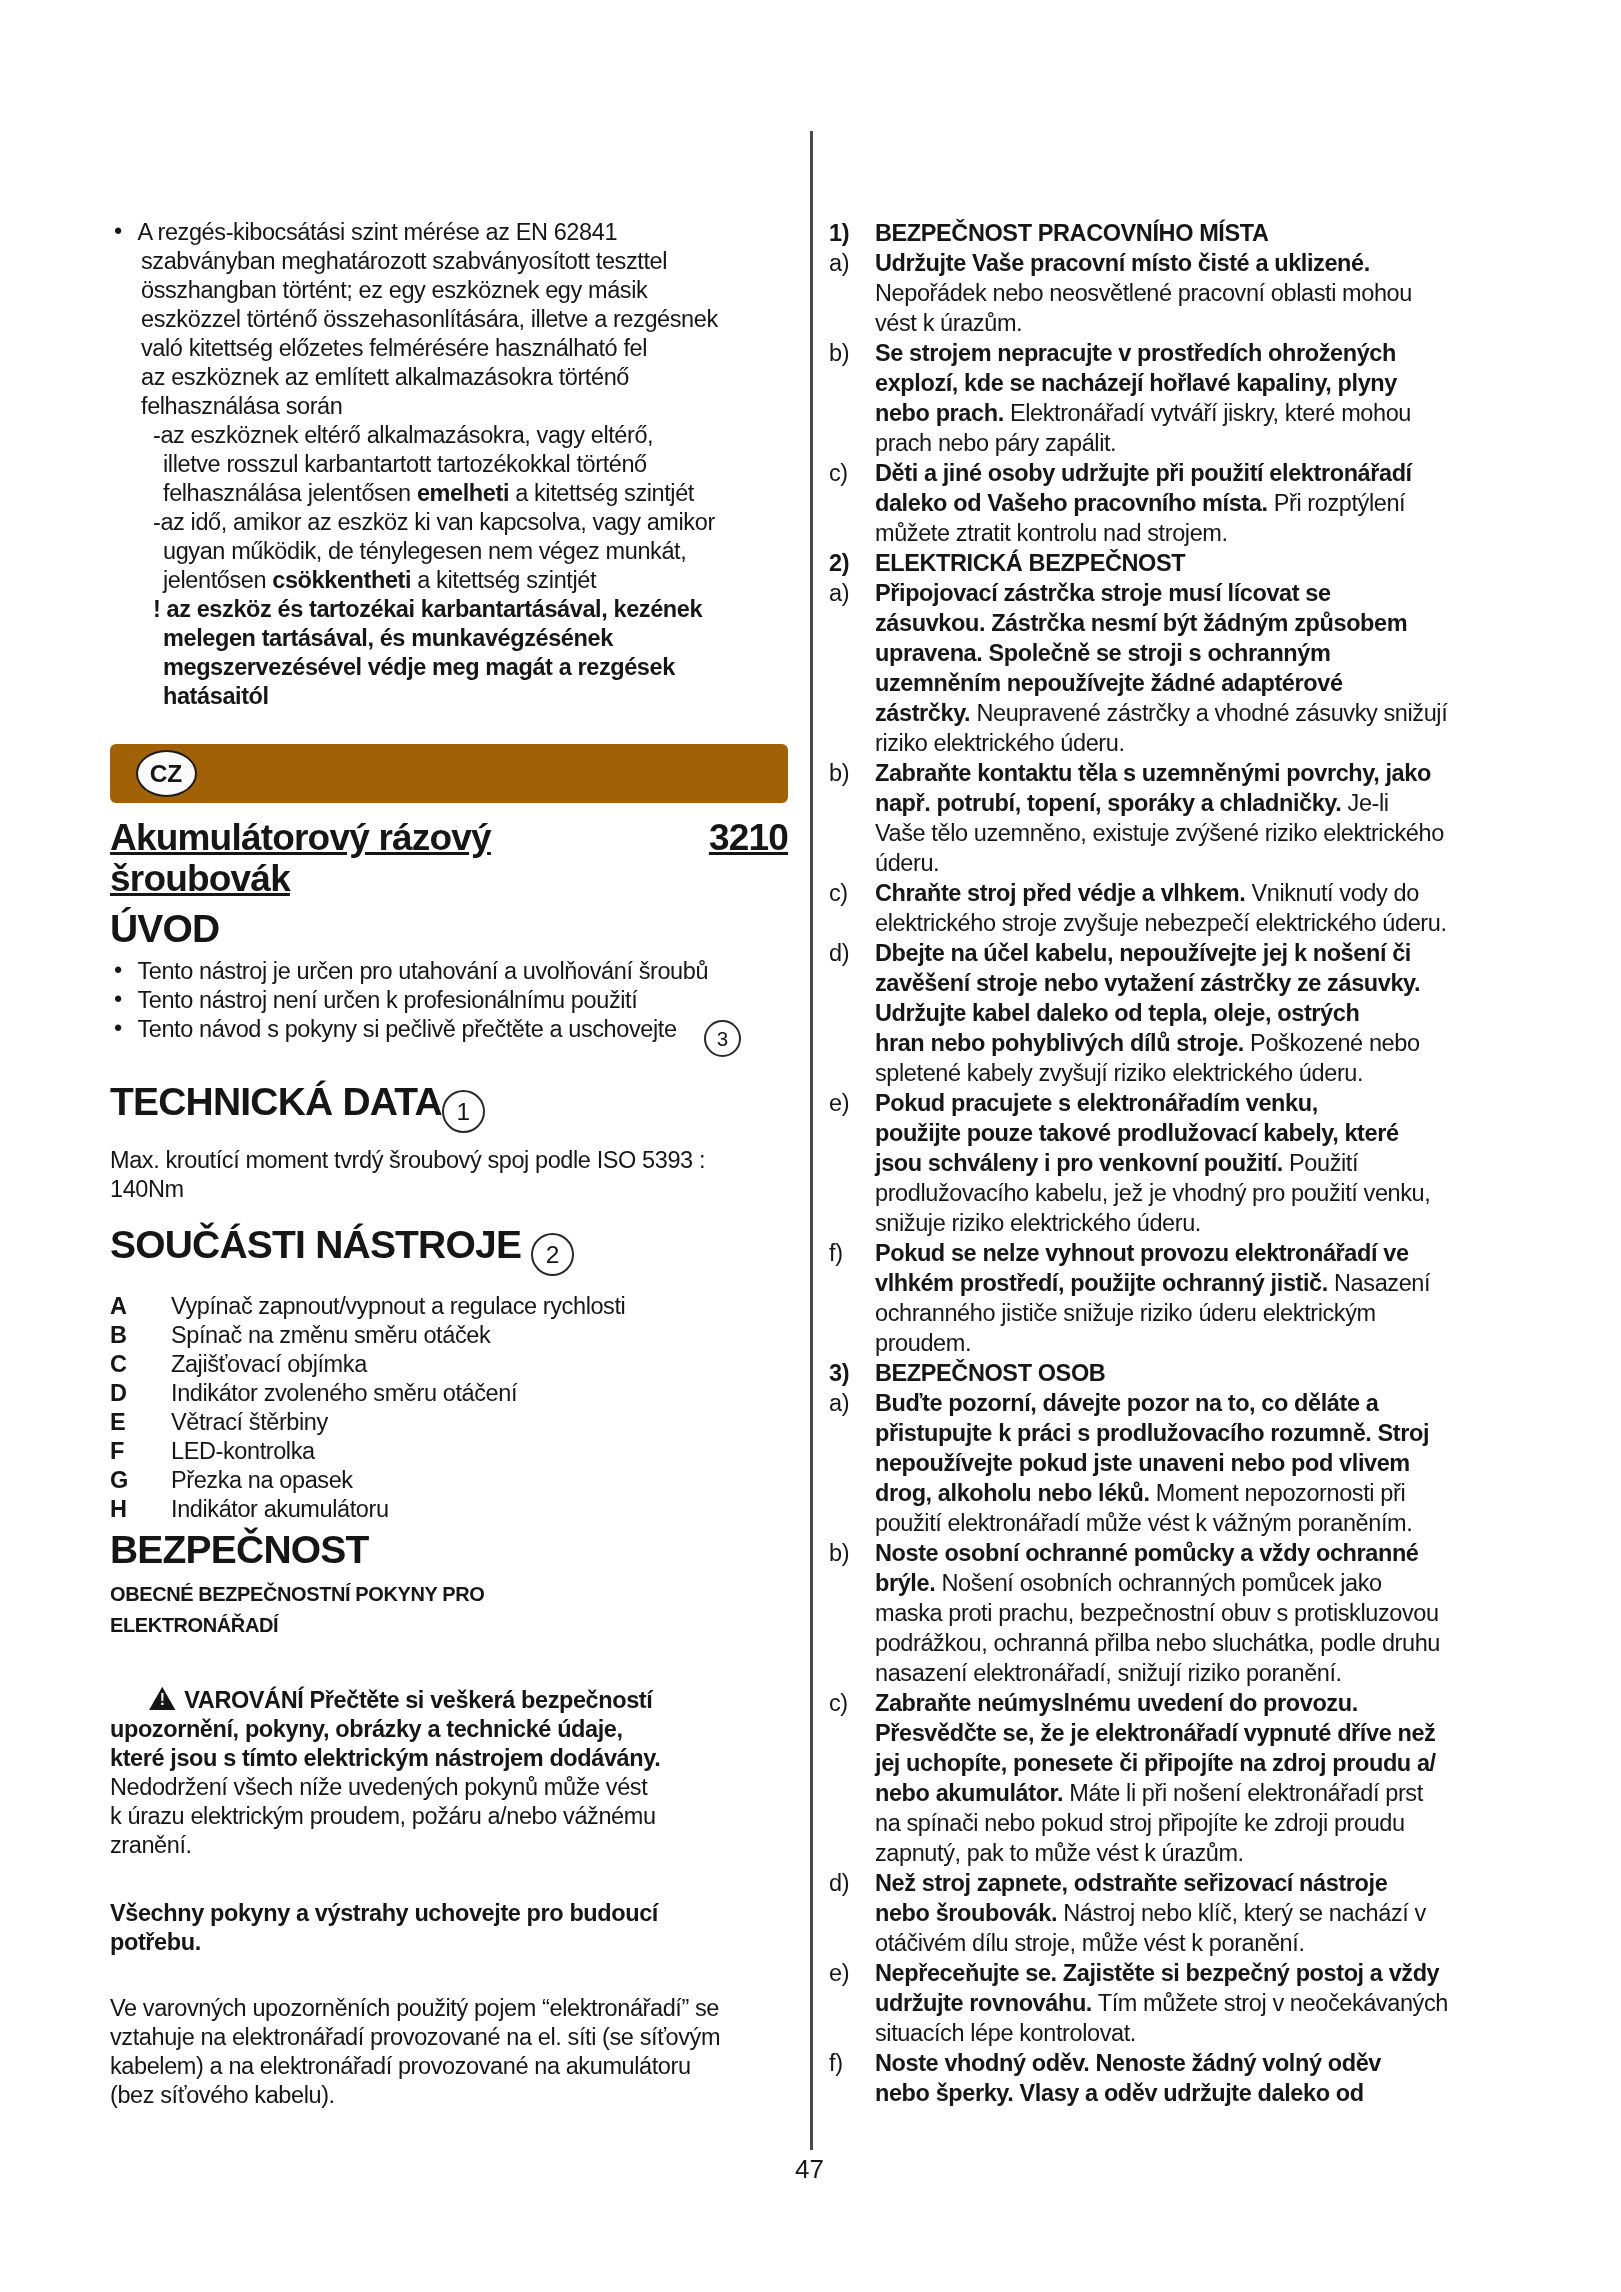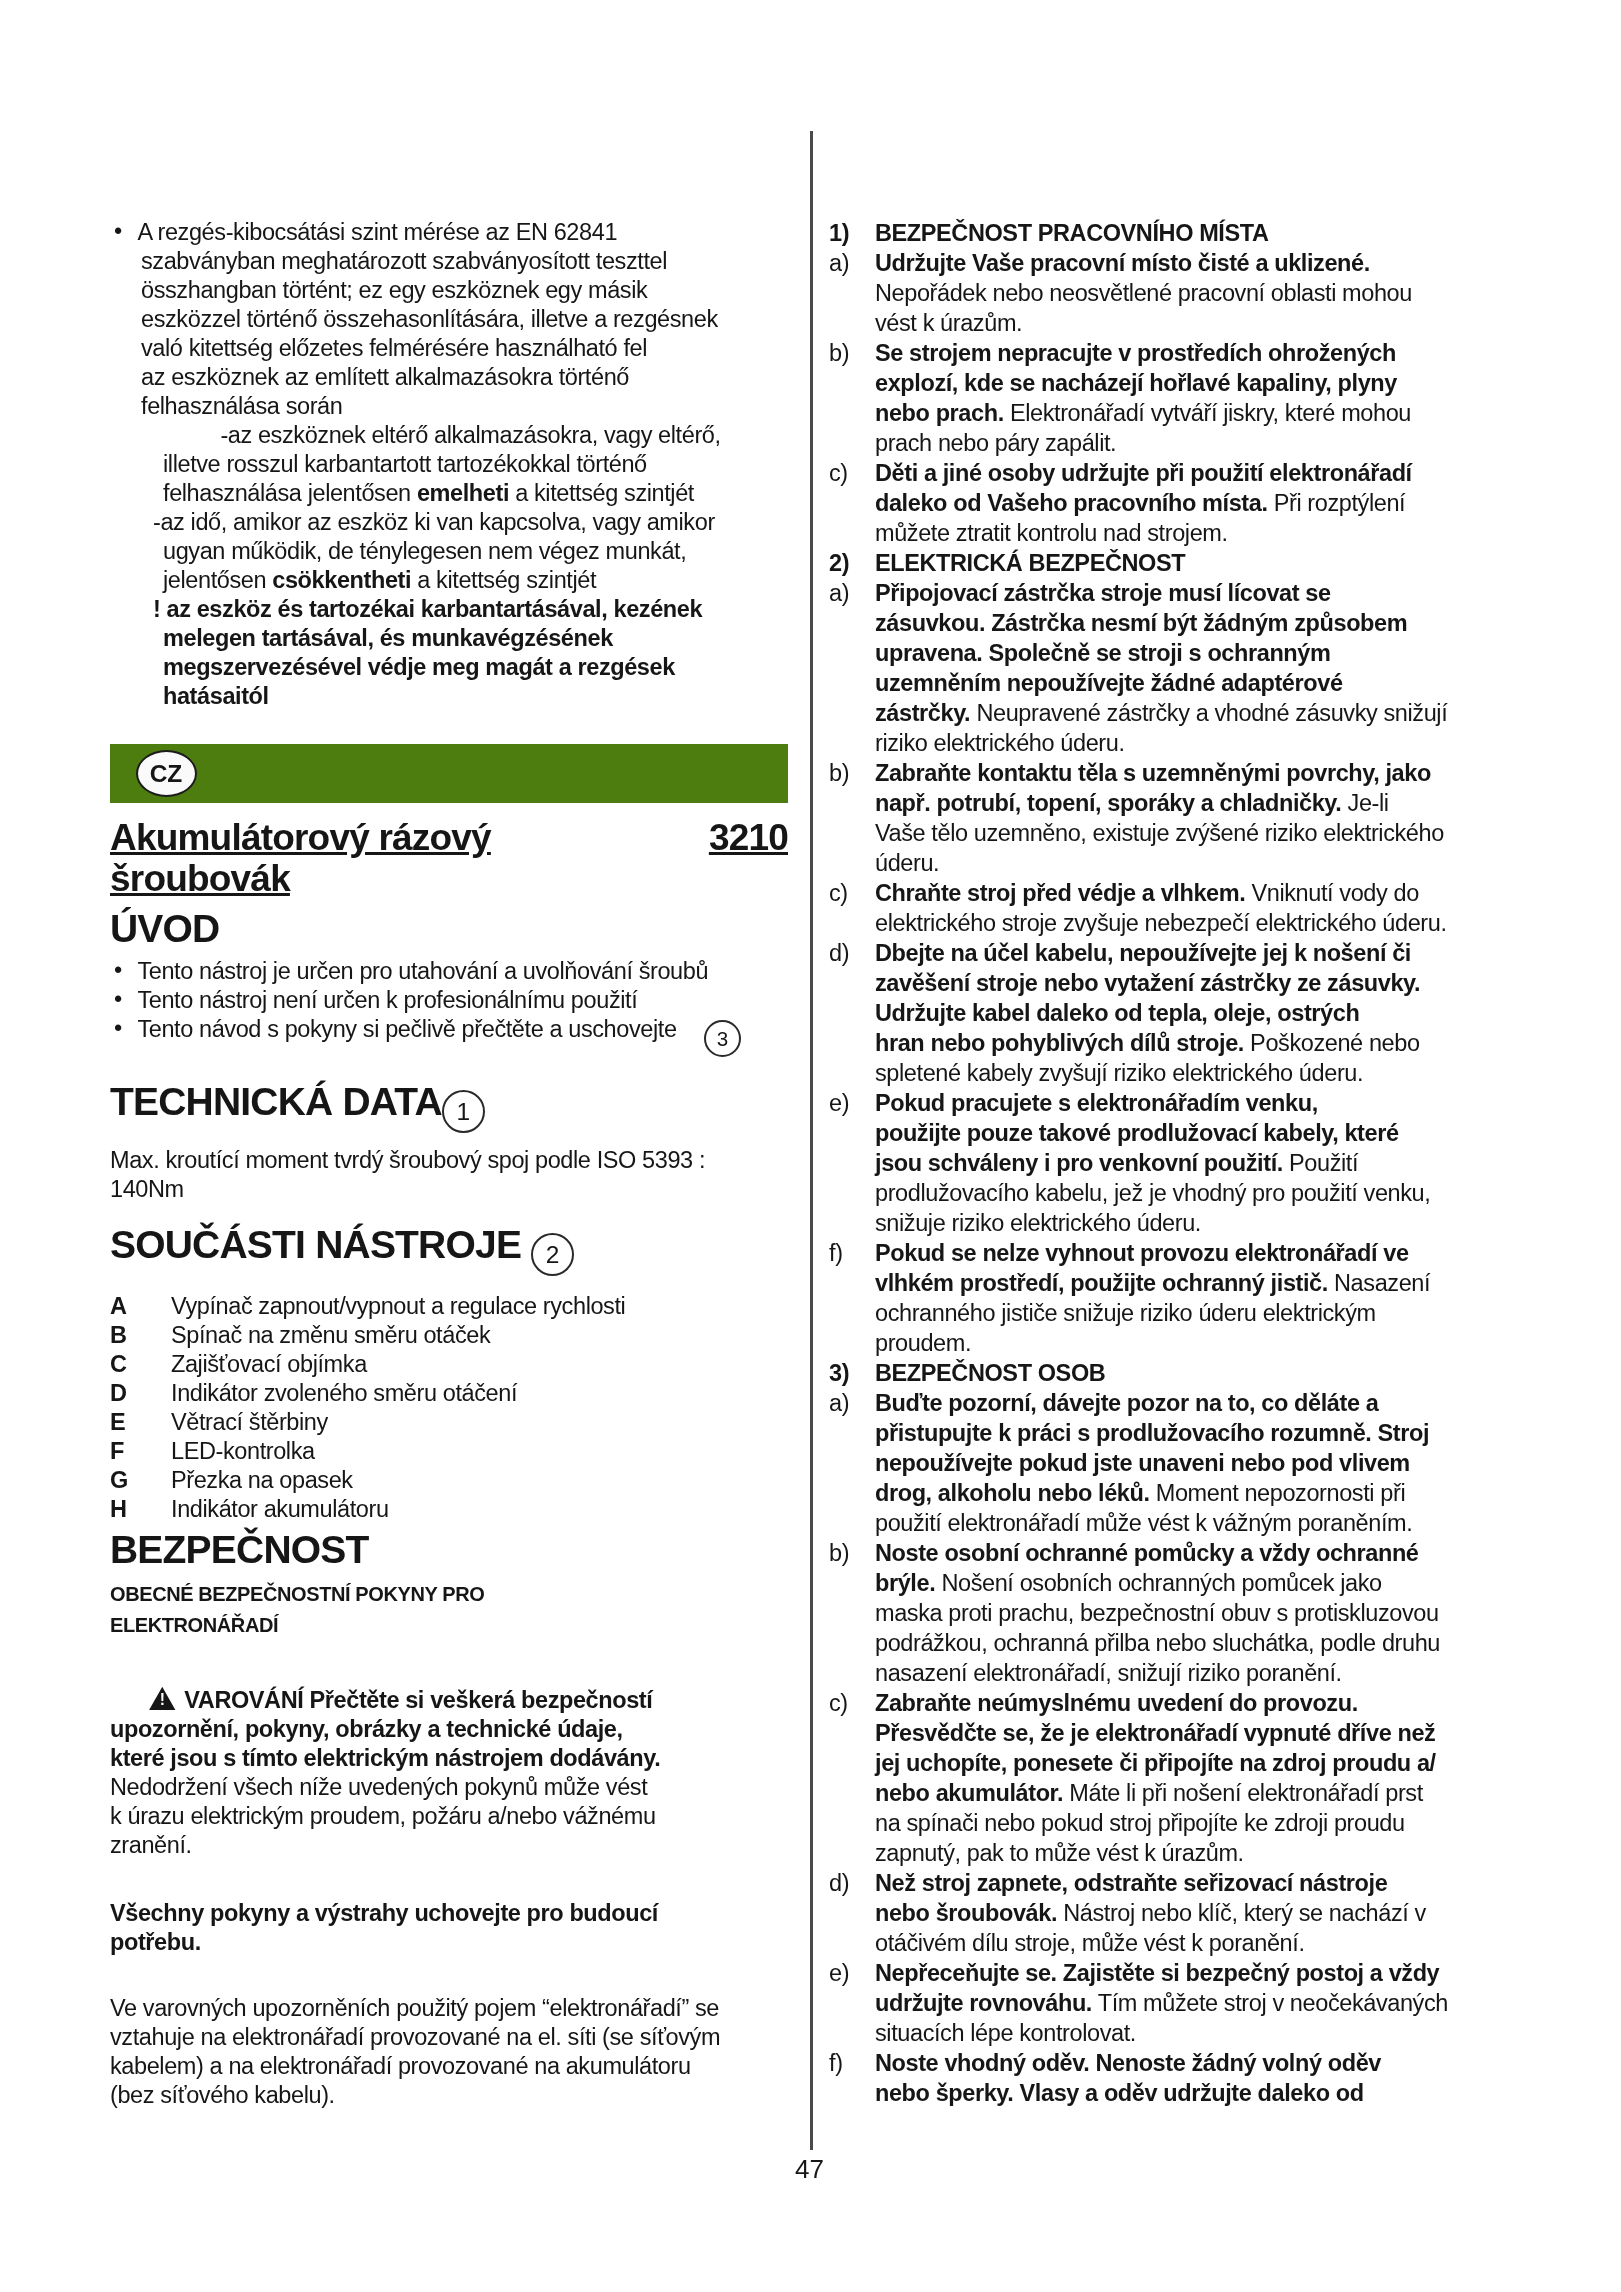--- a/index.html
+++ b/index.html
@@ -11,21 +11,21 @@
   .ln{position:relative;font-size:23.5px;line-height:29px;letter-spacing:-0.4px;white-space:nowrap;}
   .col-right .ln{line-height:30px;padding-left:46px;}
   .b{font-weight:bold;}
   .label{position:absolute;left:0;top:0;}
   .dot{position:absolute;left:3.9px;top:-1px;}
   .h1{font-size:39px;line-height:45px;font-weight:bold;letter-spacing:-0.8px;white-space:nowrap;}
   .h2{font-size:20px;line-height:31px;font-weight:bold;letter-spacing:-0.4px;white-space:nowrap;}
   .titleblock{width:100%;text-decoration:underline;}
   .title-line{display:flex;justify-content:space-between;font-size:37px;line-height:41px;
               font-weight:bold;letter-spacing:-0.8px;white-space:nowrap;}
-  .band{height:59px;background:#4d7c0f;display:flex;align-items:center;}
+  .band{height:59px;background:#a16207;display:flex;align-items:center;border-radius:6px;}
   .badge{width:57px;height:43px;border:2.9px solid #1c1c1c;border-radius:50%;background:#fafafa;
          display:flex;align-items:center;justify-content:center;font-weight:bold;font-size:24.5px;
          margin-left:25.5px;letter-spacing:0;}
   .circ{display:inline-flex;align-items:center;justify-content:center;border:2px solid #2a2a2a;
         border-radius:50%;font-weight:normal;letter-spacing:0;}
   .ln .circ{width:33px;height:33px;font-size:20.6px;vertical-align:-8.8px;margin-left:5.9px;}
   .ln .circ.gap{margin-left:27.4px;}
   .h1 .circ{width:39px;height:39px;font-size:24.5px;vertical-align:-4.9px;}
   .warn-icon{display:inline-block;position:relative;width:26.5px;height:23.5px;background:#161616;
              clip-path:polygon(50% 0,100% 100%,0 100%);margin-right:8.8px;vertical-align:-2px;}
@@ -39,21 +39,21 @@
 
 <div class="page">
   <div class="col col-left" id="col-left">
       <div class="ln" style="padding-left: 27.4px;"><span class="dot">•</span><span>A rezgés-kibocsátási szint mérése az EN 62841</span></div>
       <div class="ln" style="padding-left: 31px;"><span>szabványban meghatározott szabványosított teszttel</span></div>
       <div class="ln" style="padding-left: 31px;"><span>összhangban történt; ez egy eszköznek egy másik</span></div>
       <div class="ln" style="padding-left: 31px;"><span>eszközzel történő összehasonlítására, illetve a rezgésnek</span></div>
       <div class="ln" style="padding-left: 31px;"><span>való kitettség előzetes felmérésére használható fel</span></div>
       <div class="ln" style="padding-left: 31px;"><span>az eszköznek az említett alkalmazásokra történő</span></div>
       <div class="ln" style="padding-left: 31px;"><span>felhasználása során</span></div>
-      <div class="ln" style="padding-left: 43px; text-align: center;"><span>-az eszköznek eltérő alkalmazásokra, vagy eltérő,</span></div>
+      <div class="ln" style="padding-left: 43px;"><span>-az eszköznek eltérő alkalmazásokra, vagy eltérő,</span></div>
       <div class="ln" style="padding-left: 53px;"><span>illetve rosszul karbantartott tartozékokkal történő</span></div>
       <div class="ln" style="padding-left: 53px;"><span>felhasználása jelentősen </span><span class="b">emelheti</span><span> a kitettség szintjét</span></div>
       <div class="ln" style="padding-left: 43px;"><span>-az idő, amikor az eszköz ki van kapcsolva, vagy amikor</span></div>
       <div class="ln" style="padding-left: 53px;"><span>ugyan működik, de ténylegesen nem végez munkát,</span></div>
       <div class="ln" style="padding-left: 53px;"><span>jelentősen </span><span class="b">csökkentheti</span><span> a kitettség szintjét</span></div>
       <div class="ln" style="padding-left: 43px;"><span class="b">! az eszköz és tartozékai karbantartásával, kezének</span></div>
       <div class="ln" style="padding-left: 53px;"><span class="b">melegen tartásával, és munkavégzésének</span></div>
       <div class="ln" style="padding-left: 53px;"><span class="b">megszervezésével védje meg magát a rezgések</span></div>
       <div class="ln" style="padding-left: 53px;"><span class="b">hatásaitól</span></div>
       <div class="band" style="margin-top: 33px;">

